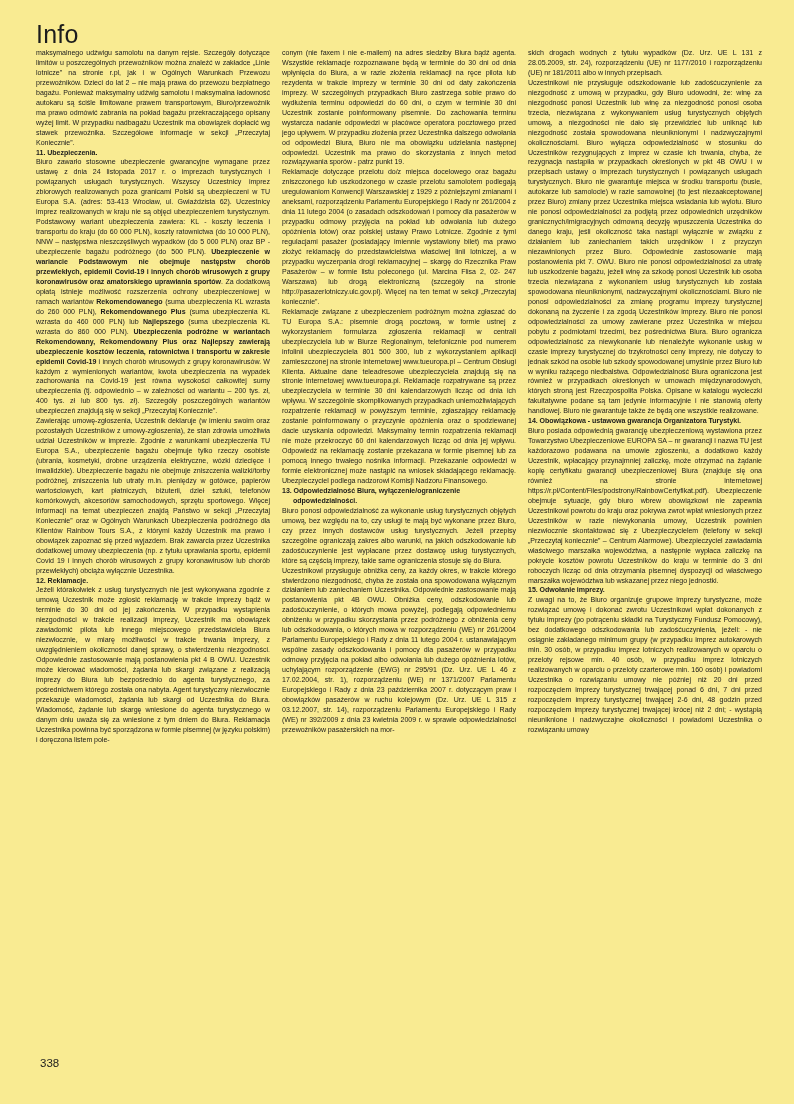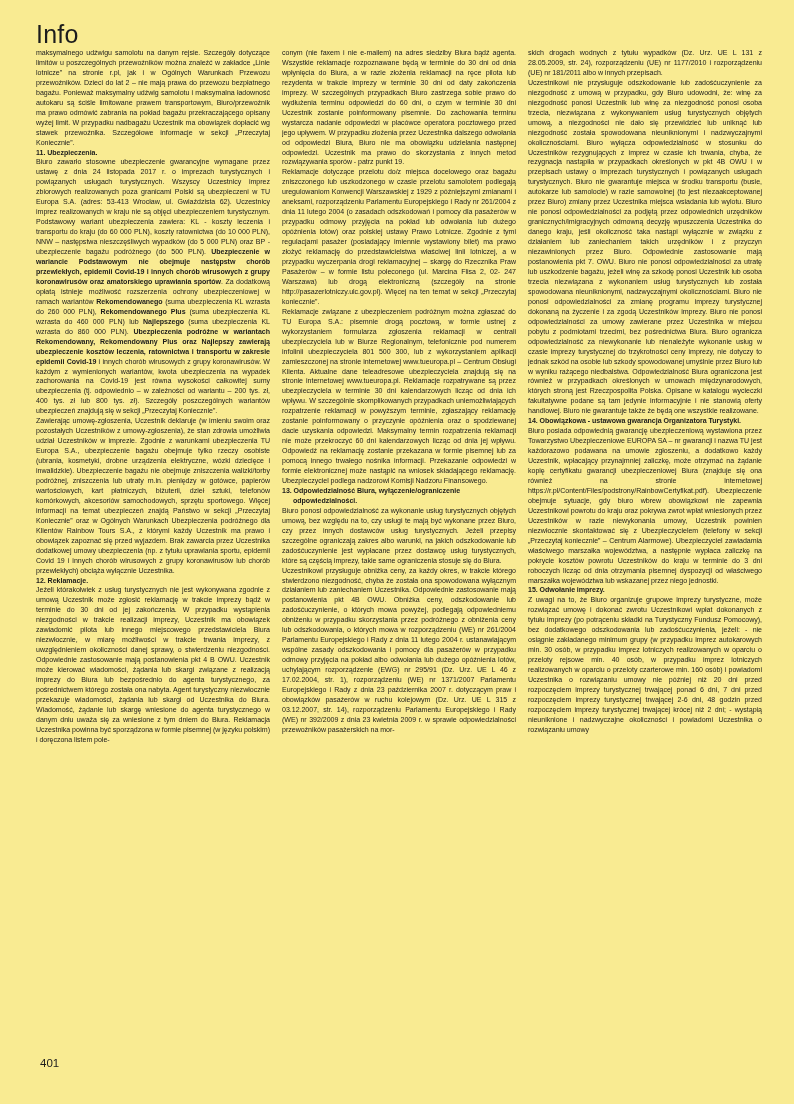--- a/index.html
+++ b/index.html
@@ -106,15 +106,15 @@
     <div class="col" id="col3">
         <p>skich drogach wodnych z tytułu wypadków (Dz. Urz. UE L 131 z 28.05.2009, str. 24), rozporządzeniu (UE) nr 1177/2010 i rozporządzeniu (UE) nr 181/2011 albo w innych przepisach.</p>
         <p>Uczestnikowi nie przysługuje odszkodowanie lub zadośćuczynienie za niezgodność z umową w przypadku, gdy Biuro udowodni, że: winę za niezgodność ponosi Uczestnik lub winę za niezgodność ponosi osoba trzecia, niezwiązana z wykonywaniem usług turystycznych objętych umową, a niezgodności nie dało się przewidzieć lub uniknąć lub niezgodność została spowodowana nieuniknionymi i nadzwyczajnymi okolicznościami. Biuro wyłącza odpowiedzialność w stosunku do Uczestników rezygnujących z imprez w czasie ich trwania, chyba, że rezygnacja nastąpiła w przypadkach określonych w pkt 4B OWU i w przepisach ustawy o imprezach turystycznych i powiązanych usługach turystycznych. Biuro nie gwarantuje miejsca w środku transportu (busie, autokarze lub samolocie) w razie samowolnej (to jest niezaakceptowanej przez Biuro) zmiany przez Uczestnika miejsca wsiadania lub wylotu. Biuro nie ponosi odpowiedzialności za podjętą przez odpowiednich urzędników granicznych/imigracyjnych odmowną decyzję wpuszczenia Uczestnika do danego kraju, jeśli okoliczność taka nastąpi wyłącznie w związku z działaniem lub zaniechaniem takich urzędników i z przyczyn niezawinionych przez Biuro. Odpowiednie zastosowanie mają postanowienia pkt 7. OWU. Biuro nie ponosi odpowiedzialności za utratę lub uszkodzenie bagażu, jeżeli winę za szkodę ponosi Uczestnik lub osoba trzecia niezwiązana z wykonaniem usług turystycznych lub została spowodowana nieuniknionymi, nadzwyczajnymi okolicznościami. Biuro nie ponosi odpowiedzialności za zmianę programu imprezy turystycznej dokonaną na życzenie i za zgodą Uczestników imprezy. Biuro nie ponosi odpowiedzialności za umowy zawierane przez Uczestnika w miejscu pobytu z podmiotami trzecimi, bez pośrednictwa Biura. Biuro ogranicza odpowiedzialność za niewykonanie lub nienależyte wykonanie usług w czasie imprezy turystycznej do trzykrotności ceny imprezy, nie dotyczy to jednak szkód na osobie lub szkody spowodowanej umyślnie przez Biuro lub w wyniku rażącego niedbalstwa. Odpowiedzialność Biura ograniczona jest również w przypadkach określonych w umowach międzynarodowych, których stroną jest Rzeczpospolita Polska. Opisane w katalogu wycieczki fakultatywne podane są tam jedynie informacyjnie i nie stanowią oferty handlowej. Biuro nie gwarantuje także że będą one wszystkie realizowane.</p>
         <p class="sec-hang">14. Obowiązkowa - ustawowa gwarancja Organizatora Turystyki.</p>
         <p>Biuro posiada odpowiednią gwarancję ubezpieczeniową wystawiona przez Towarzystwo Ubezpieczeniowe EUROPA SA – nr gwarancji i nazwa TU jest każdorazowo podawana na umowie zgłoszeniu, a dodatkowo każdy Uczestnik, wpłacający przynajmniej zaliczkę, może otrzymać na żądanie kopię certyfikatu gwarancji ubezpieczeniowej Biura (znajduje się ona również na stronie internetowej https://r.pl/Content/Files/podstrony/RainbowCertyfikat.pdf). Ubezpieczenie obejmuje sytuacje, gdy biuro wbrew obowiązkowi nie zapewnia Uczestnikowi powrotu do kraju oraz pokrywa zwrot wpłat wniesionych przez Uczestników w razie niewykonania umowy, Uczestnik powinien niezwłocznie skontaktować się z Ubezpieczycielem (telefony w sekcji „Przeczytaj koniecznie” – Centrum Alarmowe). Ubezpieczyciel zawiadamia właściwego marszałka województwa, a następnie wypłaca zaliczkę na pokrycie kosztów powrotu Uczestników do kraju w terminie do 3 dni roboczych licząc od dnia otrzymania pisemnej dyspozycji od właściwego marszałka województwa lub wskazanej przez niego jednostki.</p>
         <p class="sec">15. Odwołanie imprezy.</p>
         <p>Z uwagi na to, że Biuro organizuje grupowe imprezy turystyczne, może rozwiązać umowę i dokonać zwrotu Uczestnikowi wpłat dokonanych z tytułu imprezy (po potrąceniu składki na Turystyczny Fundusz Pomocowy), bez dodatkowego odszkodowania lub zadośćuczynienia, jeżeli: - nie osiągnie zakładanego minimum grupy (w przypadku imprez autokarowych min. 30 osób, w przypadku imprez lotniczych realizowanych w oparciu o przeloty rejsowe min. 40 osób, w przypadku imprez lotniczych realizowanych w oparciu o przeloty czarterowe min. 160 osób) i powiadomi Uczestnika o rozwiązaniu umowy nie później niż 20 dni przed rozpoczęciem imprezy turystycznej trwającej ponad 6 dni, 7 dni przed rozpoczęciem imprezy turystycznej trwającej 2-6 dni, 48 godzin przed rozpoczęciem imprezy turystycznej trwającej krócej niż 2 dni; - wystąpią nieuniknione i nadzwyczajne okoliczności i powiadomi Uczestnika o rozwiązaniu umowy</p>
       </div>
   </div>
 
-  <div class="page-number">401</div>
+  <div class="page-number">338</div>
 
 </div>
 
 </body></html>

